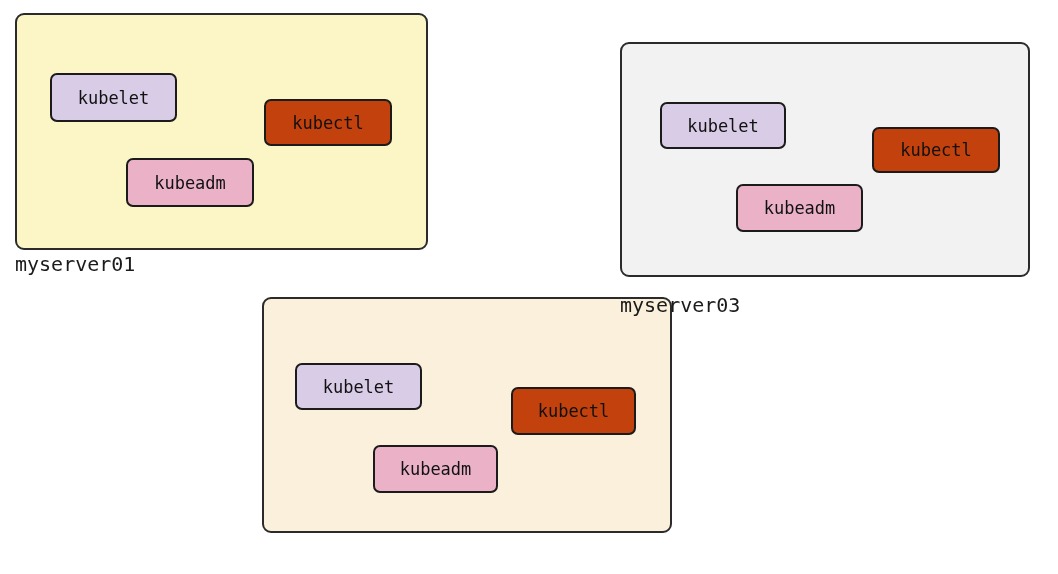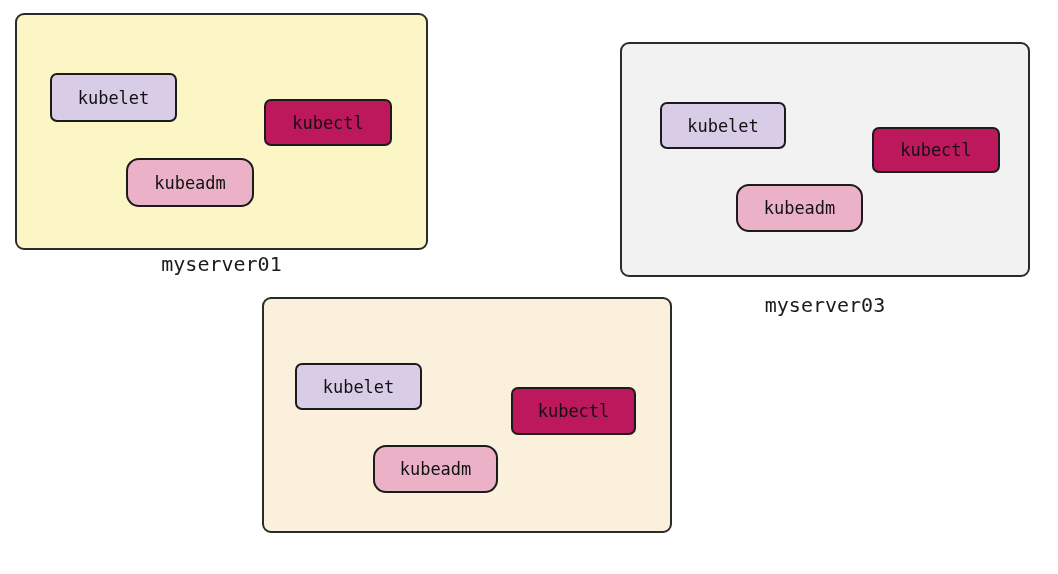--- a/index.html
+++ b/index.html
@@ -23,43 +23,42 @@
     position: absolute;
     border: 2px solid #2b2b2b;
     border-radius: 9px;
   }
   .server.s1 { left: 15px;  top: 13px;  width: 413px; height: 237px; background: #fcf5c5; }
   .server.s2 { left: 262px; top: 297px; width: 410px; height: 236px; background: #faf0db; }
   .server.s3 { left: 620px; top: 42px;  width: 410px; height: 235px; background: #f2f2f2; }
 
   .server-label {
     position: absolute;
-    text-align: center;
     font-size: 20px;
     line-height: 24px;
     color: #1b1b1b;
     letter-spacing: 0px;
   }
   .server-label.l1 { left: 15px;  top: 252px; width: 413px; }
   .server-label.l2 { left: 262px; top: 537px; width: 410px; }
   .server-label.l3 { left: 620px; top: 293px; width: 410px; }
 
   .component {
     position: absolute;
     border: 2px solid #1b1b1b;
     border-radius: 7px;
     display: flex;
     align-items: center;
     justify-content: center;
     font-size: 17px;
     color: #111111;
   }
   .fill-kubelet { background: #d9cce7; }
-  .fill-kubectl { background: #be185d; }
-  .fill-kubeadm { background: #ebb2c7; border-radius: 13px; }
+  .fill-kubectl { background: #c2410c; }
+  .fill-kubeadm { background: #ebb2c7; }
 
   
   .c1-kubelet { left: 50px;  top: 73px;  width: 127px; height: 49px; }
   .c1-kubectl { left: 264px; top: 99px;  width: 128px; height: 47px; }
   .c1-kubeadm { left: 126px; top: 158px; width: 128px; height: 49px; }
 
   
   .c2-kubelet { left: 295px; top: 363px; width: 127px; height: 47px; }
   .c2-kubectl { left: 511px; top: 387px; width: 125px; height: 48px; }
   .c2-kubeadm { left: 373px; top: 445px; width: 125px; height: 48px; }

